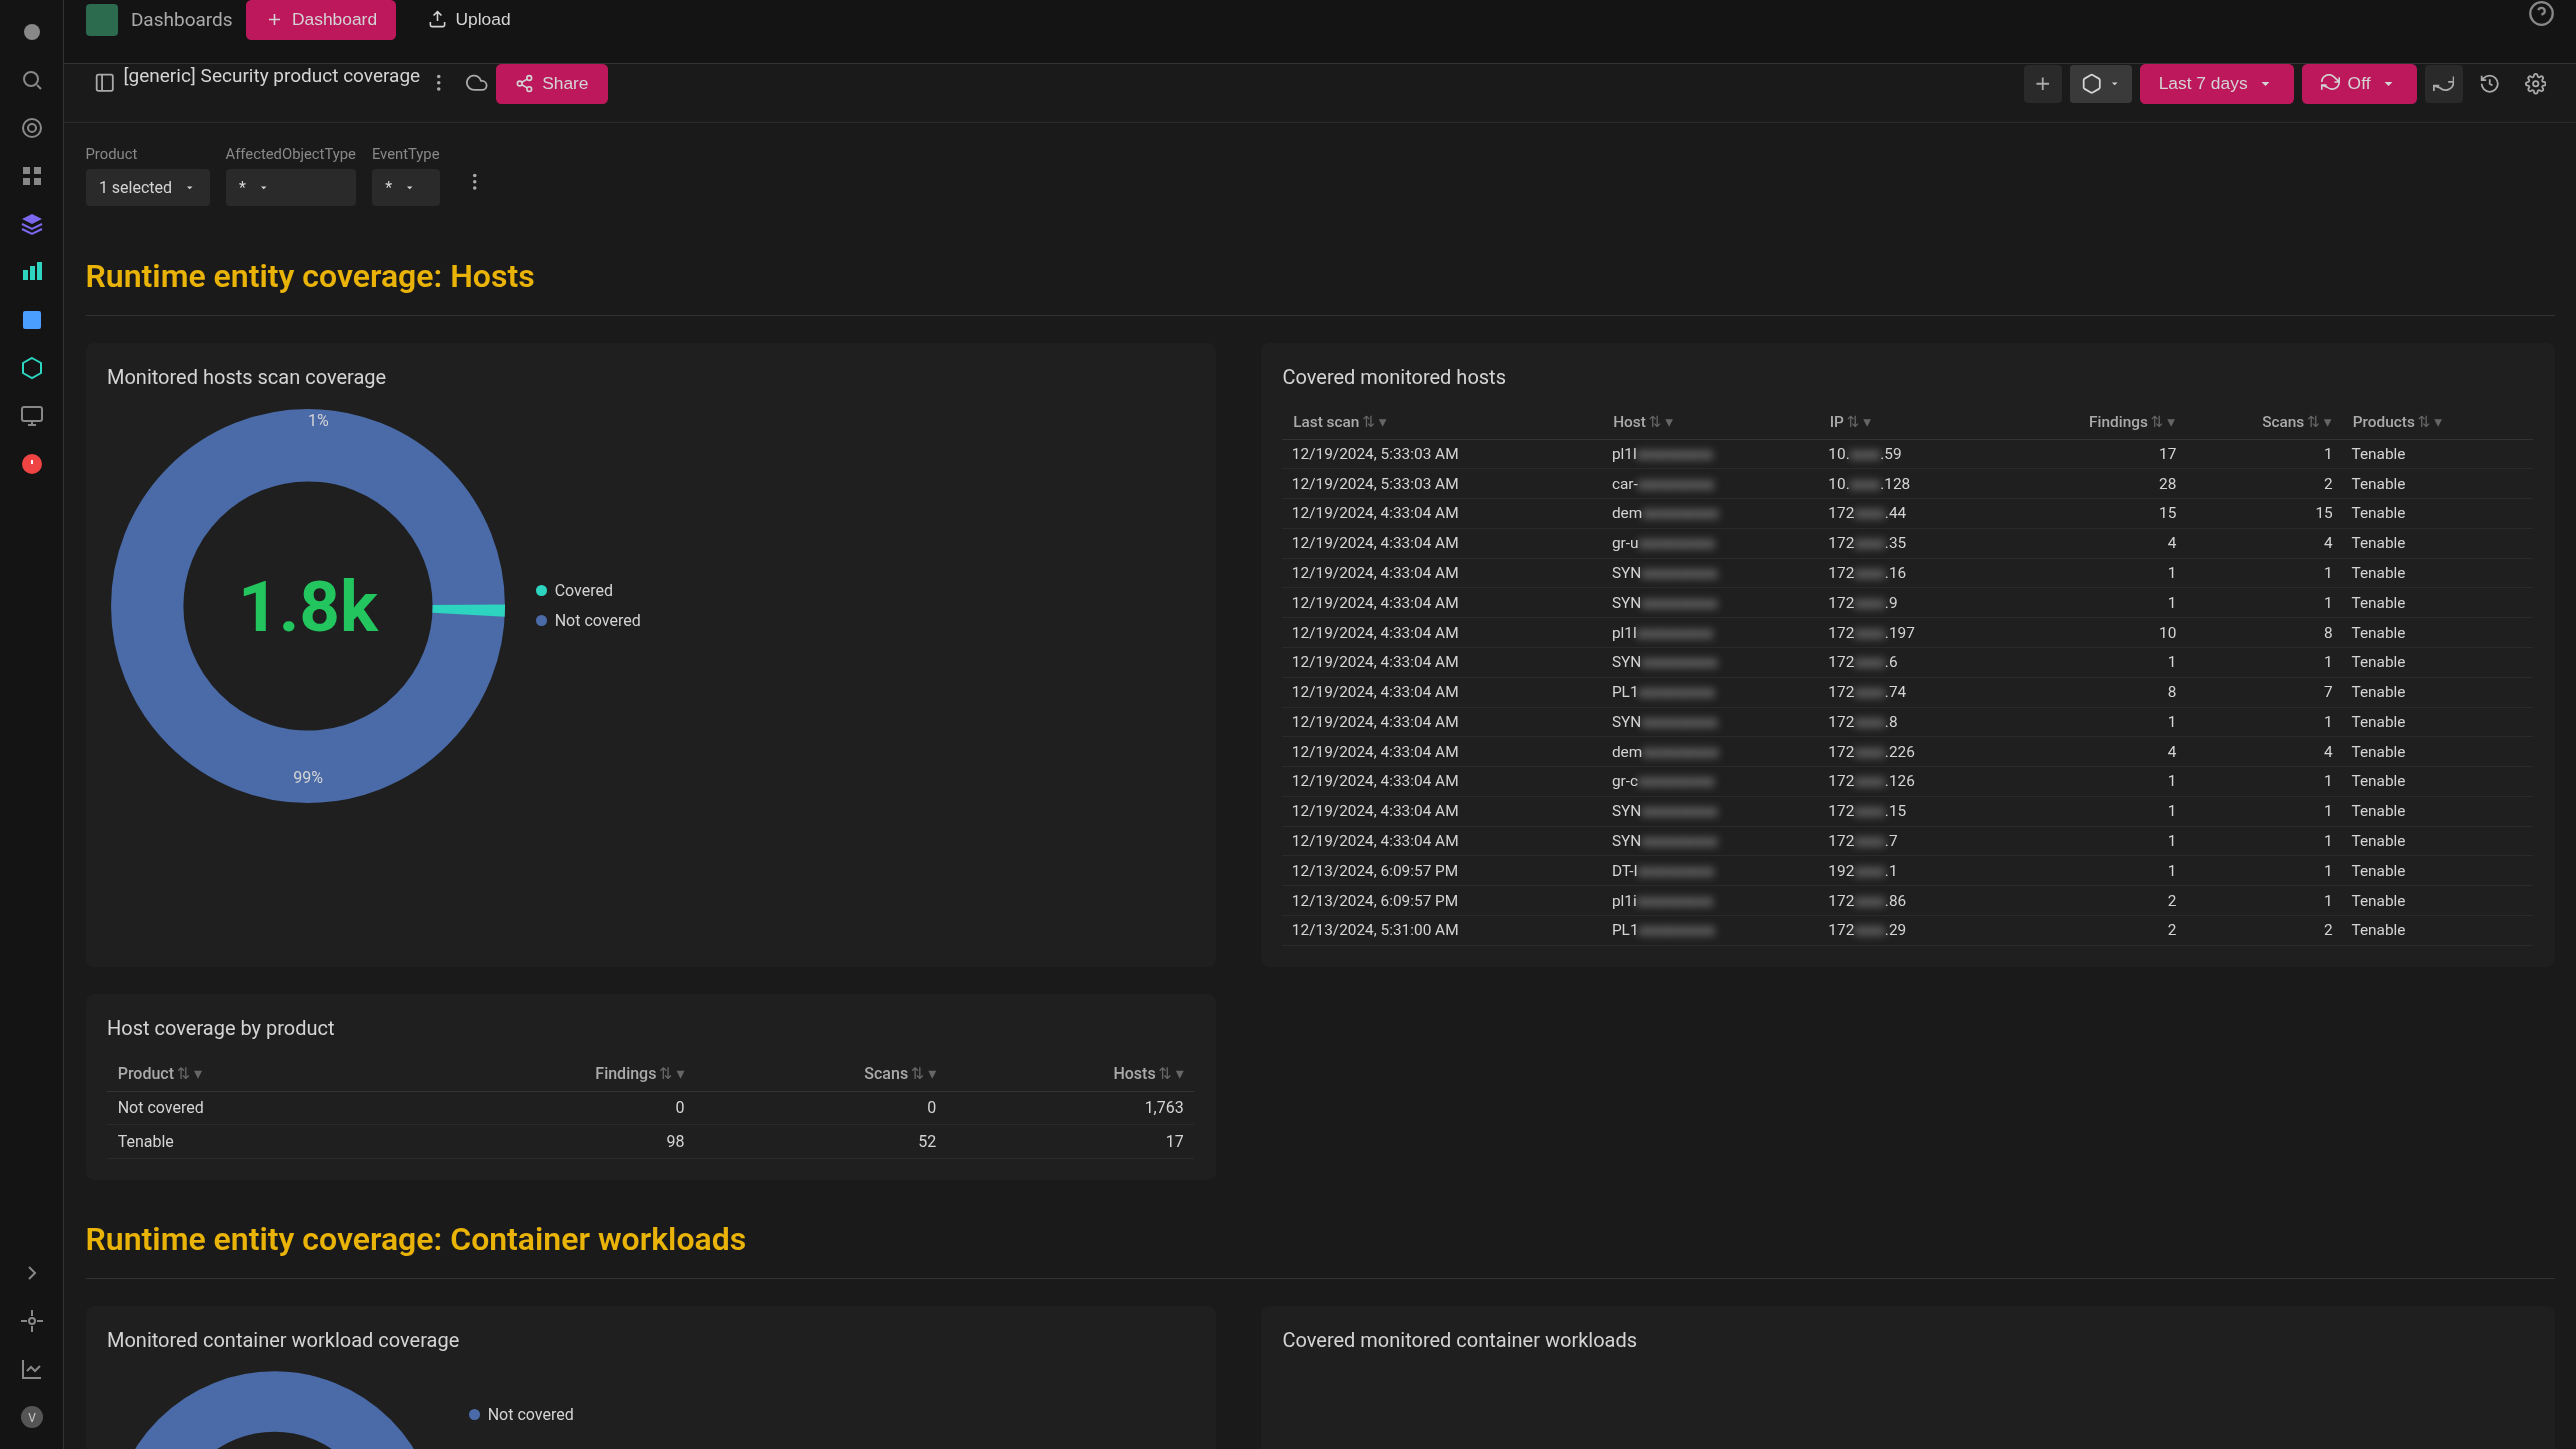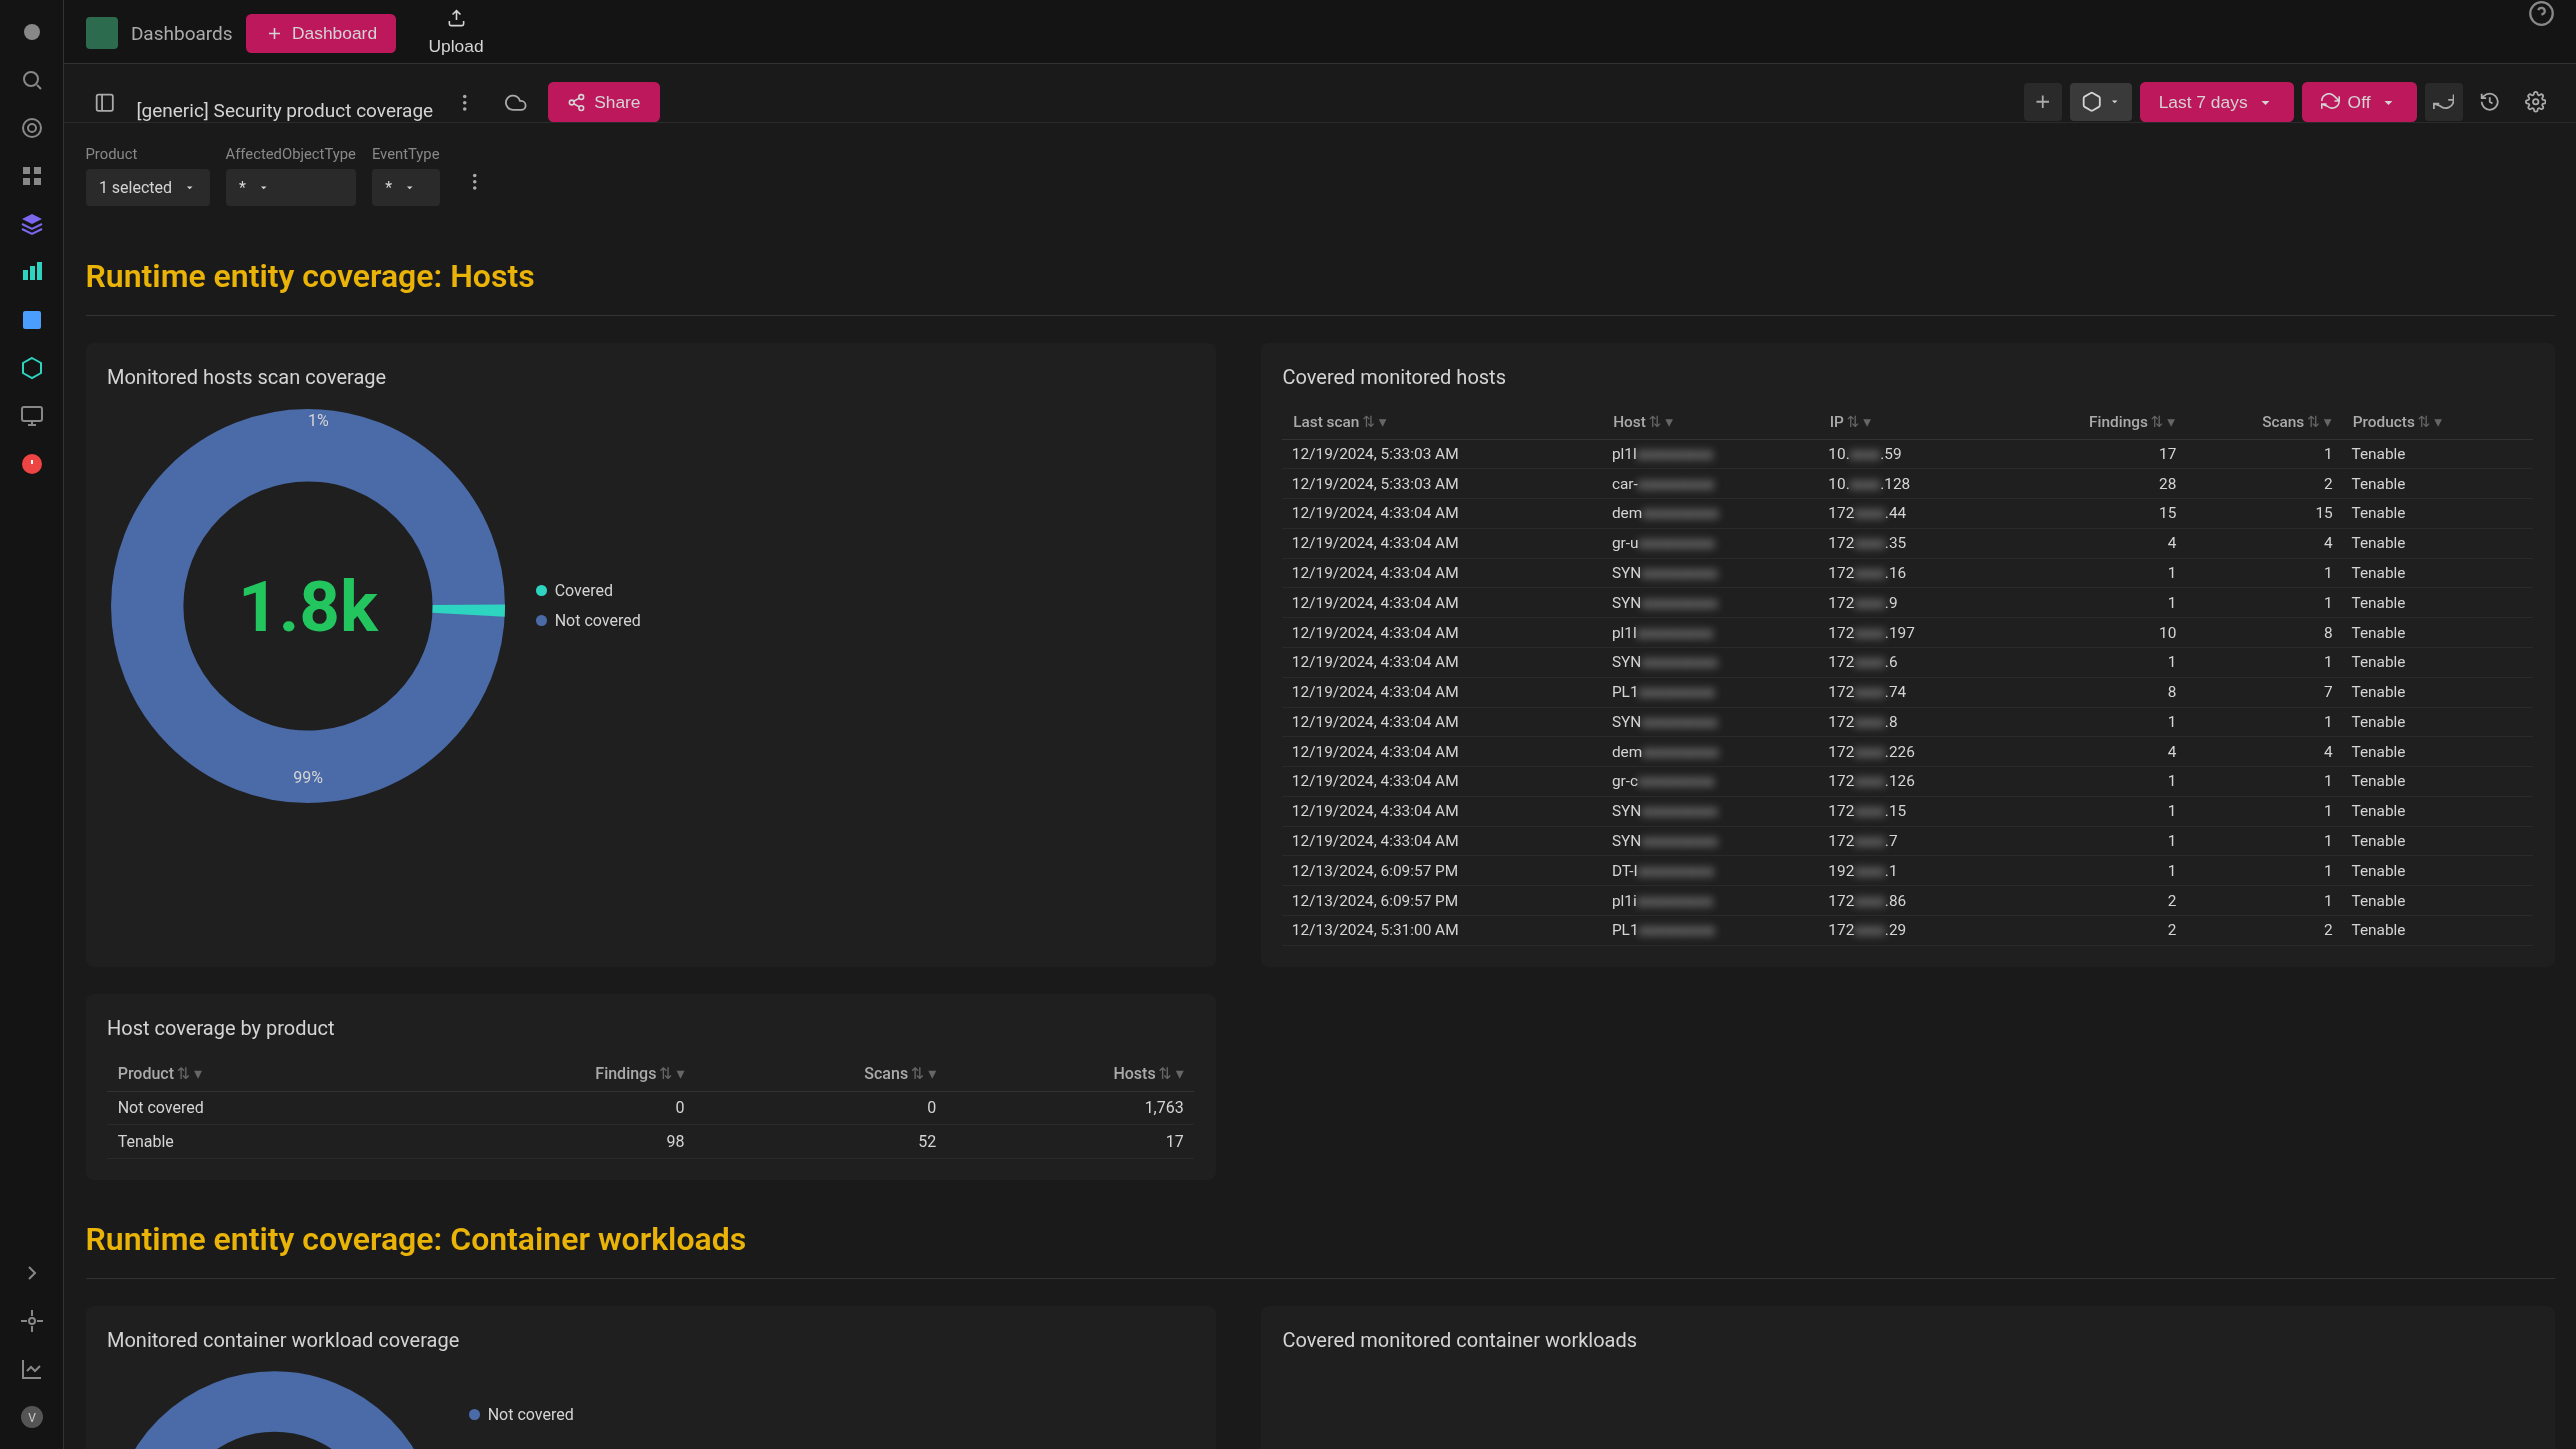--- a/index.html
+++ b/index.html
@@ -59,31 +59,31 @@
       border: none;
       color: #d4d4d4;
       padding: 9.4px 19px;
       border-radius: 5.4px;
       font-size: 17.4px;
       cursor: pointer;
       display: flex;
       align-items: center;
       gap: 8px;
     }
-    .btn-ghost { background: transparent; flex-direction: column; }
+    .btn-ghost { background: transparent; }
     .btn svg { width: 19px; height: 19px; }
     .topbar-right { margin-left: auto; display: flex; gap: 10.7px; }
     .help-icon { color: #888; cursor: pointer; }
     
     .toolbar {
       height: 59px;
       display: flex;
-      align-items: flex-end;
+      align-items: flex-start;
       padding: 0 21.5px;
-      gap: 13px;
+      gap: 0;
       border-bottom: 0.7px solid #2a2a2a;
     }
     .icon-btn {
       width: 38px;
       height: 38px;
       display: flex;
       align-items: center;
       justify-content: center;
       cursor: pointer;
       border-radius: 4px;

